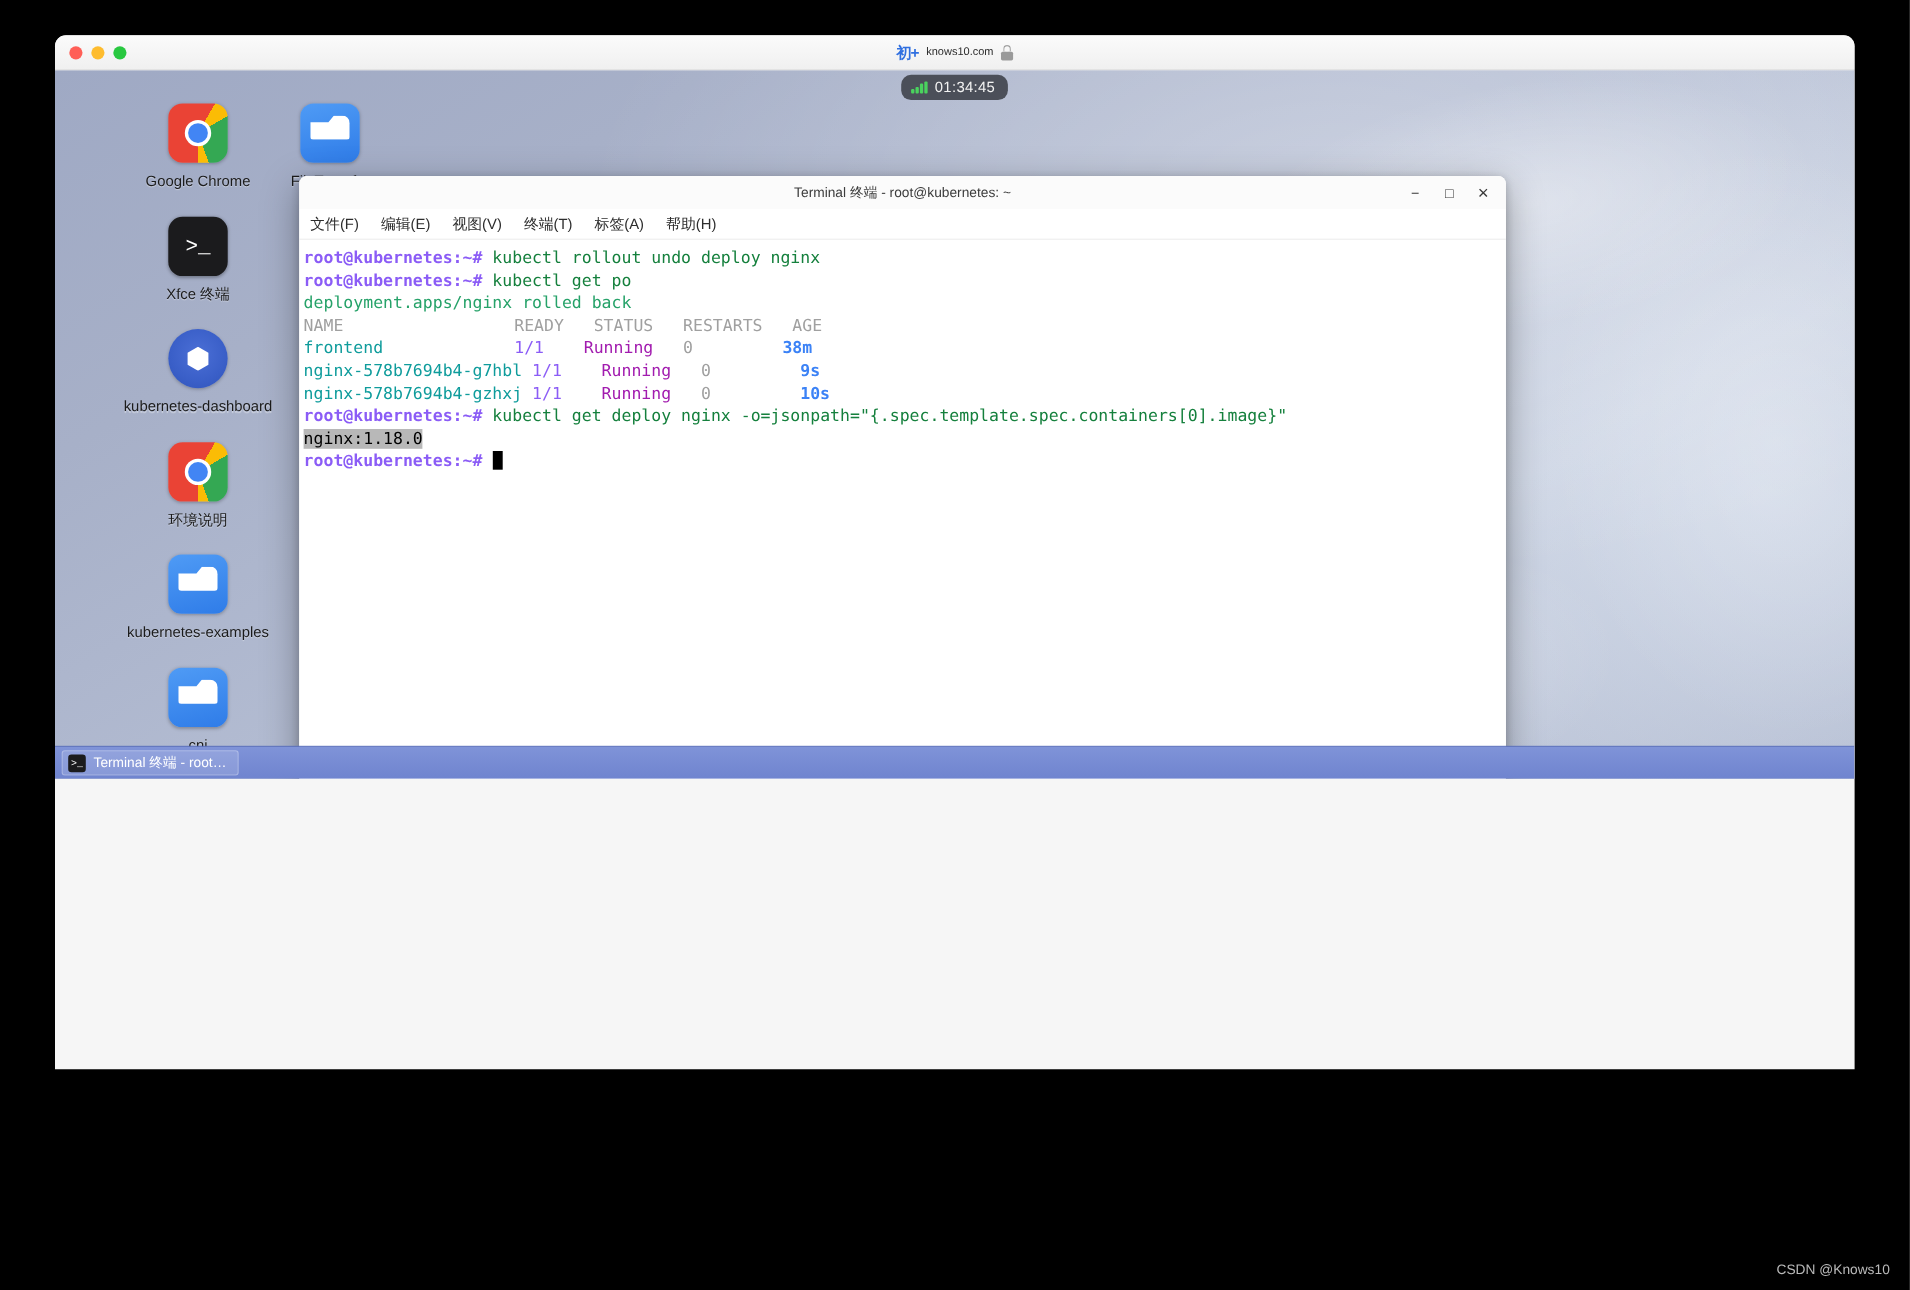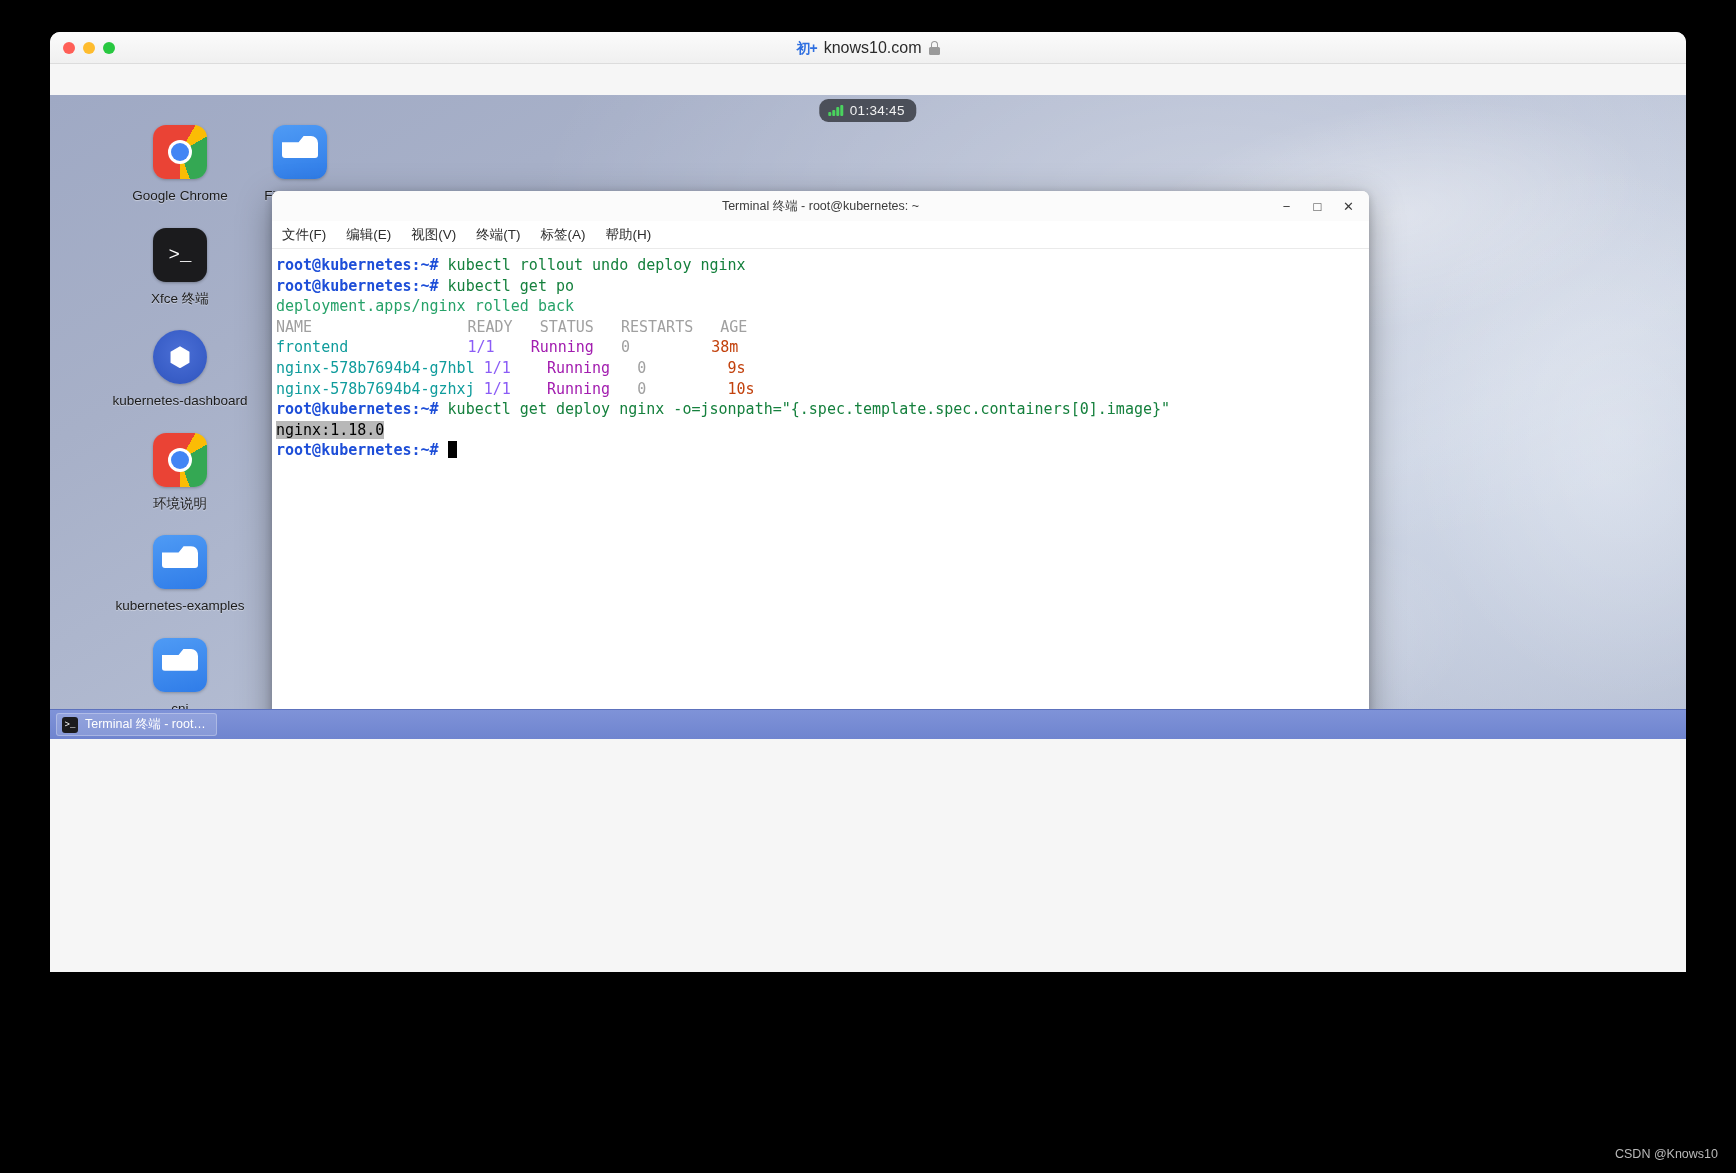--- a/index.html
+++ b/index.html
@@ -35,21 +35,21 @@
 
   .title-center {
     position: absolute; left: 0; right: 0;
     display: flex; align-items: center; justify-content: center;
     gap: 7px; pointer-events: none;
   }
   .badge-cn {
     color: #2f6fe0; font-size: 14px; font-weight: 700;
     letter-spacing: -1px; line-height: 1;
   }
-  .site-url { font-size: 16px; color: #2b2b2b; }
+  .site-url { font-size: 10px; color: #2b2b2b; }
   .lock-icon { width: 11px; height: 14px; position: relative; display: inline-block; }
   .lock-icon .shackle {
     position: absolute; top: 0; left: 2px;
     width: 7px; height: 6px;
     border: 1.6px solid #9a9a9a; border-bottom: none;
     border-radius: 4px 4px 0 0;
   }
   .lock-icon .body {
     position: absolute; bottom: 0; left: 0;
     width: 11px; height: 8px; background: #9a9a9a; border-radius: 1.5px;
@@ -57,21 +57,20 @@
 
   
   .desktop {
     position: absolute; left: 0; top: 32px;
     width: 1636px; height: 644px;
     background:
       radial-gradient(1200px 600px at 72% 18%, rgba(255,255,255,0.30), rgba(255,255,255,0) 58%),
       radial-gradient(900px 700px at 95% 60%, rgba(226,234,245,0.55), rgba(255,255,255,0) 60%),
       linear-gradient(150deg, #9fa9c4 0%, #a7b0c8 22%, #b3bcd2 48%, #c4ccdd 72%, #aeb7cd 100%);
     overflow: hidden;
-    margin-top: 31px;
   }
   .desktop::after {
     content: ""; position: absolute; right: -40px; top: -10px;
     width: 760px; height: 700px;
     background:
       radial-gradient(ellipse 420px 180px at 60% 20%, rgba(255,255,255,0.35), transparent 62%),
       radial-gradient(ellipse 320px 420px at 85% 55%, rgba(255,255,255,0.22), transparent 65%),
       radial-gradient(ellipse 260px 160px at 40% 78%, rgba(255,255,255,0.16), transparent 68%);
     transform: rotate(-8deg);
     pointer-events: none;
@@ -192,28 +191,28 @@
   .menu-item { font-size: 13.5px; color: #2d2d2d; padding: 2px 3px; border-radius: 3px; }
 
   .term-body {
     flex: 1 1 auto; background: #ffffff;
     padding: 6px 0 0 4px;
     font-family: "DejaVu Sans Mono", "Liberation Mono", monospace;
     font-size: 15px; line-height: 20.6px;
     overflow: hidden; position: relative;
   }
   .tline { white-space: pre; }
-  .c-prompt { color: #1d4ed8; font-weight: 700; }
+  .c-prompt { color: #8b5cf6; font-weight: 700; }
   .c-green  { color: #26a269; }
   .c-head   { color: #a0a0a0; }
   .c-cyan   { color: #0f9c9c; }
   .c-ready  { color: #8b5cf6; }
   .c-status { color: #a21caf; }
   .c-rest   { color: #a0a0a0; }
-  .c-age    { color: #c2410c; }
+  .c-age    { color: #3b82f6; font-weight: bold; }
   .c-plain  { color: #15803d; }
   .sel { background: #b8b8b8; color: #000; }
   .cursor {
     display: inline-block; width: 9px; height: 17px;
     background: #000; vertical-align: -3px;
   }
 
   
   .taskbar {
     position: absolute; left: 0; bottom: 0;

